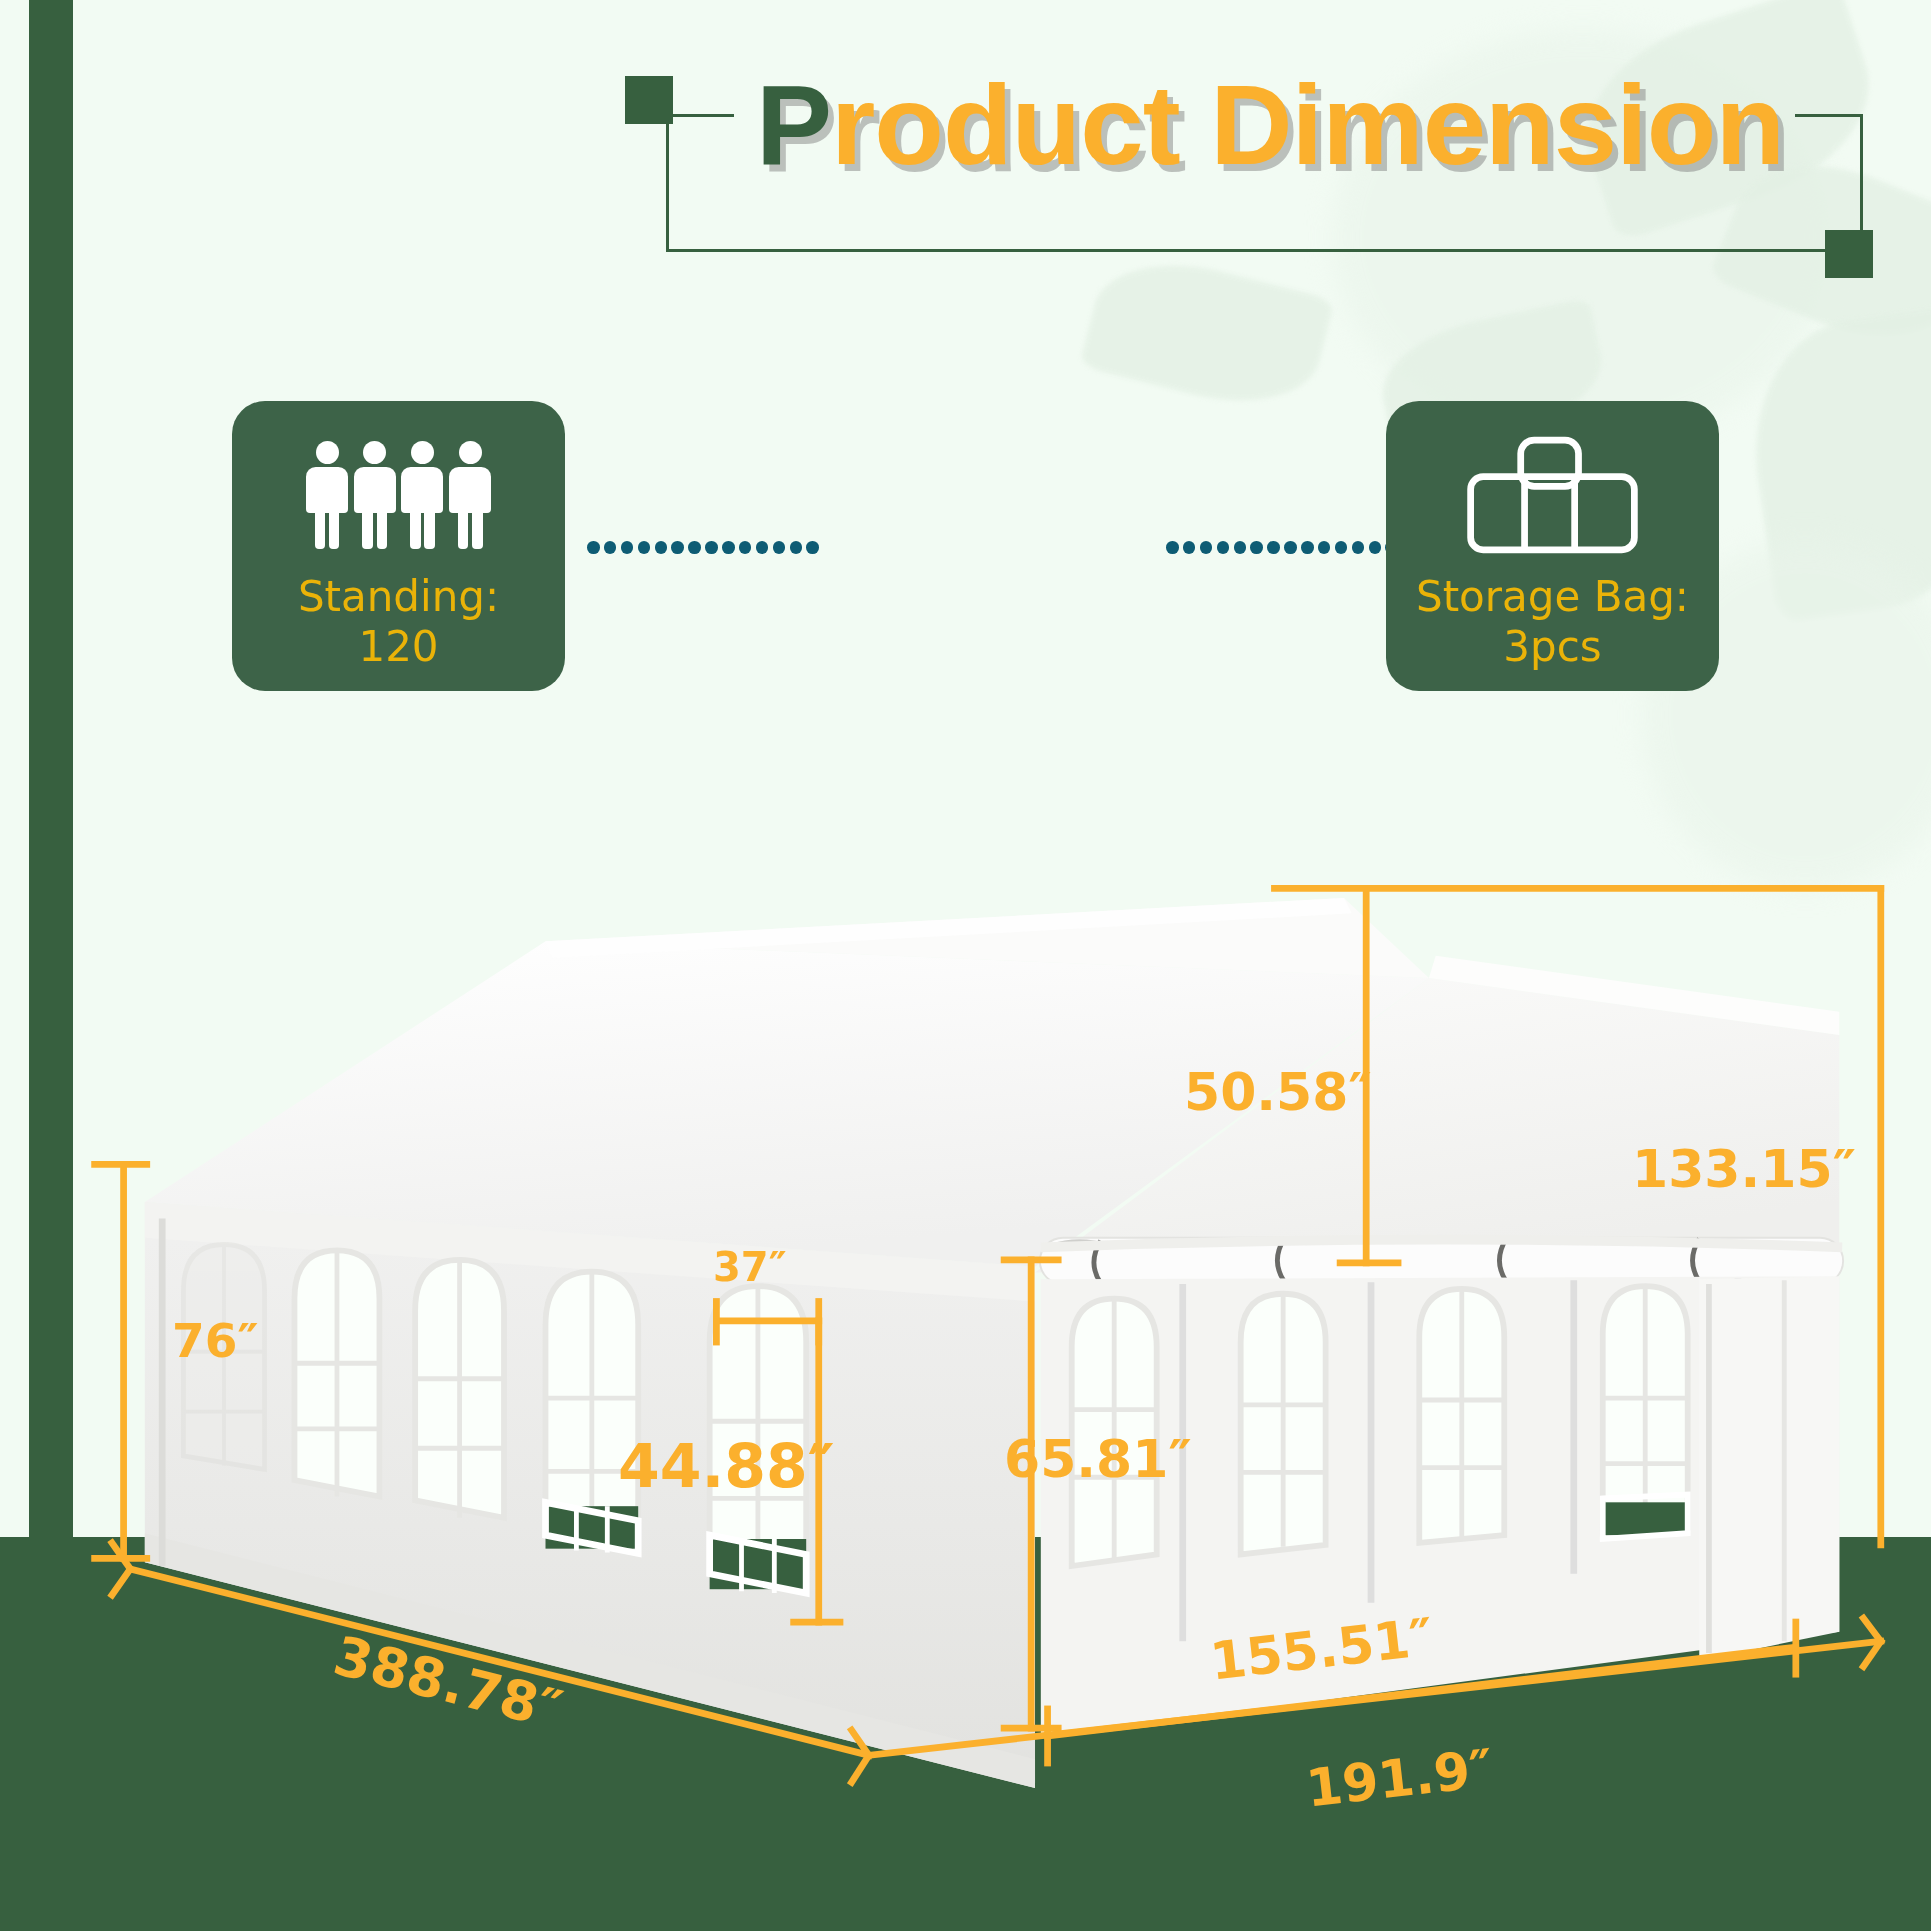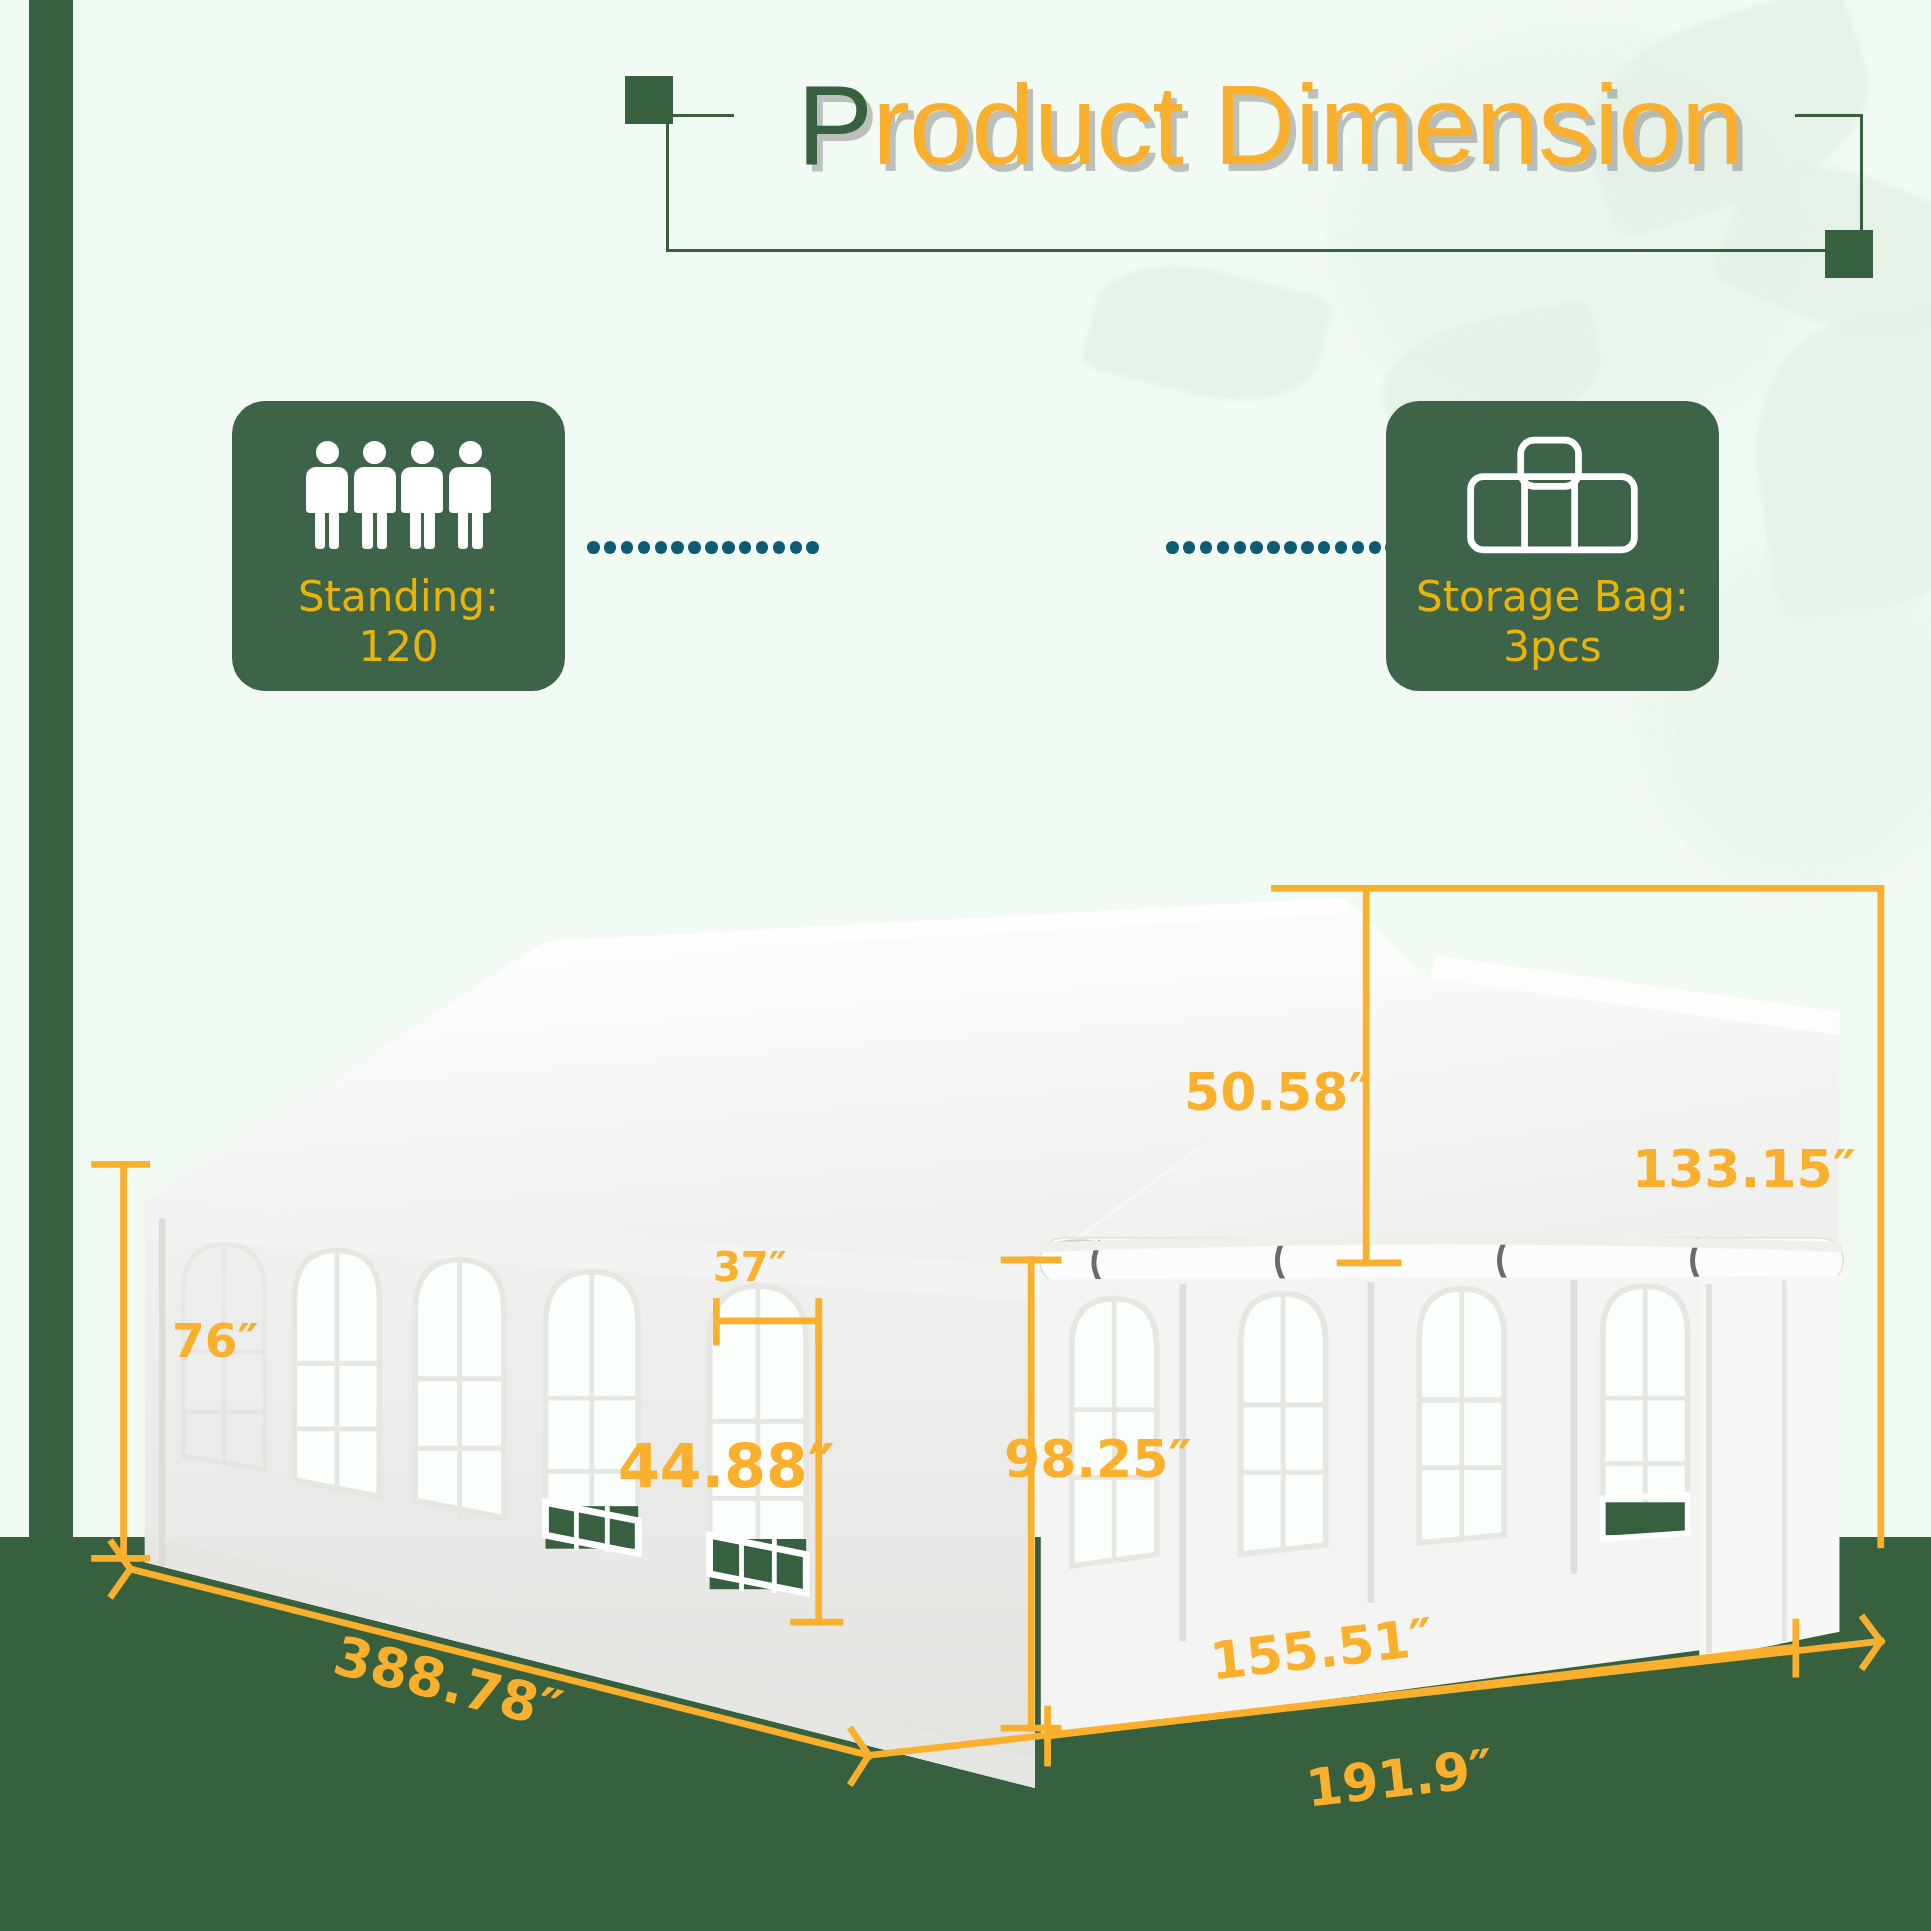--- a/index.html
+++ b/index.html
@@ -21,21 +21,21 @@
   .title-wrap{position:absolute;left:666px;top:68px;width:1197px;height:183px;}
   .frame-line-top-l{position:absolute;left:0;top:46px;width:68px;height:2.9px;background:#37603f;}
   .frame-line-top-r{position:absolute;right:0;top:46px;width:68px;height:2.9px;background:#37603f;}
   .frame-line-left{position:absolute;left:0;top:46px;width:2.9px;height:137px;background:#37603f;}
   .frame-line-right{position:absolute;right:0;top:46px;width:2.9px;height:137px;background:#37603f;}
   .frame-line-bot{position:absolute;left:0;top:181px;width:1166px;height:2.9px;background:#37603f;}
   .sq-tl{position:absolute;left:-41px;top:7.7px;width:48px;height:48px;background:#37603f;}
   .sq-br{position:absolute;left:1159px;top:162px;width:48px;height:48px;background:#37603f;}
 
   .title-text{position:absolute;left:44px;top:-9.7px;width:1120px;text-align:center;
-      font-size:114px;font-weight:normal;letter-spacing:-1px;line-height:1.18;
+      font-size:114px;font-weight:bold;letter-spacing:-1px;line-height:1.18;
       color:#fbb02d;white-space:nowrap;
       text-shadow:5.8px 6.8px 0 rgba(120,120,120,.45);}
   .title-text .cap{color:#37603f;}
 
   
   .badge{position:absolute;width:333px;height:290px;background:#3d6348;border-radius:33px;
       display:flex;flex-direction:column;align-items:center;}
   .badge-icon{height:154px;display:flex;align-items:center;justify-content:center;margin-top:17.4px;}
   .badge-label{color:#eab308;font-size:42px;line-height:1.18;text-align:center;
       font-family:"DejaVu Sans","Liberation Sans",sans-serif;font-weight:400;}
@@ -359,19 +359,19 @@
       <line x1="1085" y1="1770" x2="1085" y2="1826"></line>
       <line x1="1860" y1="1680" x2="1860" y2="1734"></line>
     </g>
   </svg>
 
   <div class="dim" style="left:172px;top:1313px;font-size:47px;">76″</div>
   <div class="dim" style="left:713px;top:1244px;font-size:40px;">37″</div>
   <div class="dim" style="left:618px;top:1431px;font-size:60px;text-align:center;">44.88″</div>
   <div class="dim" style="left:1159px;top:1062px;font-size:52px;margin-left:25px;">50.58″</div>
   <div class="dim" style="left:1632px;top:1139px;font-size:52px;">133.15″</div>
-  <div class="dim" style="left:1004px;top:1429px;font-size:52px;">98.25″</div>
+  <div class="dim" style="left:1004px;top:1429px;font-size:52px;">65.81″</div>
   <div class="dim" style="left:343px;top:1624px;font-size:54px;transform:rotate(14.2deg);transform-origin:left top;">388.78″</div>
   <div class="dim" style="left:1207px;top:1632px;font-size:52px;transform:rotate(-6.5deg);transform-origin:left top;">155.51″</div>
   <div class="dim" style="left:1303px;top:1759px;font-size:52px;transform:rotate(-6.5deg);transform-origin:left top;">191.9″</div>
 
 </div>
 
 
 </body></html>

